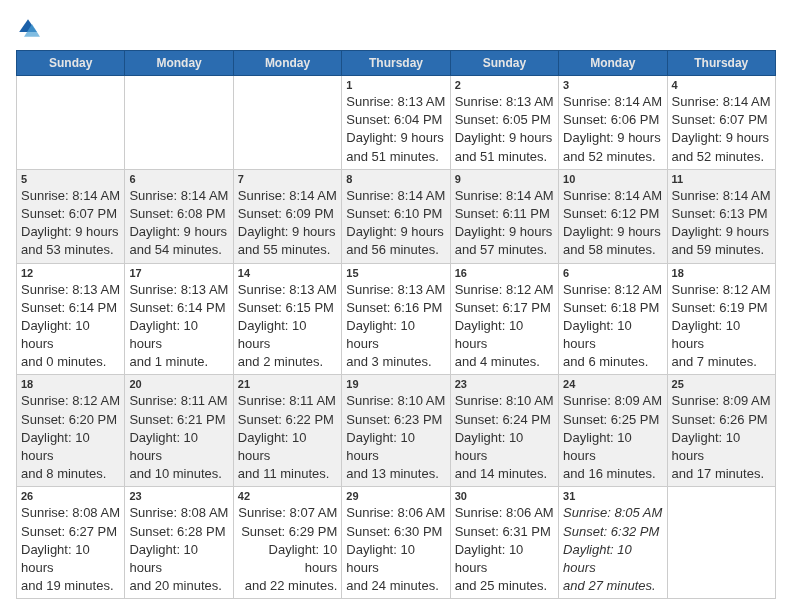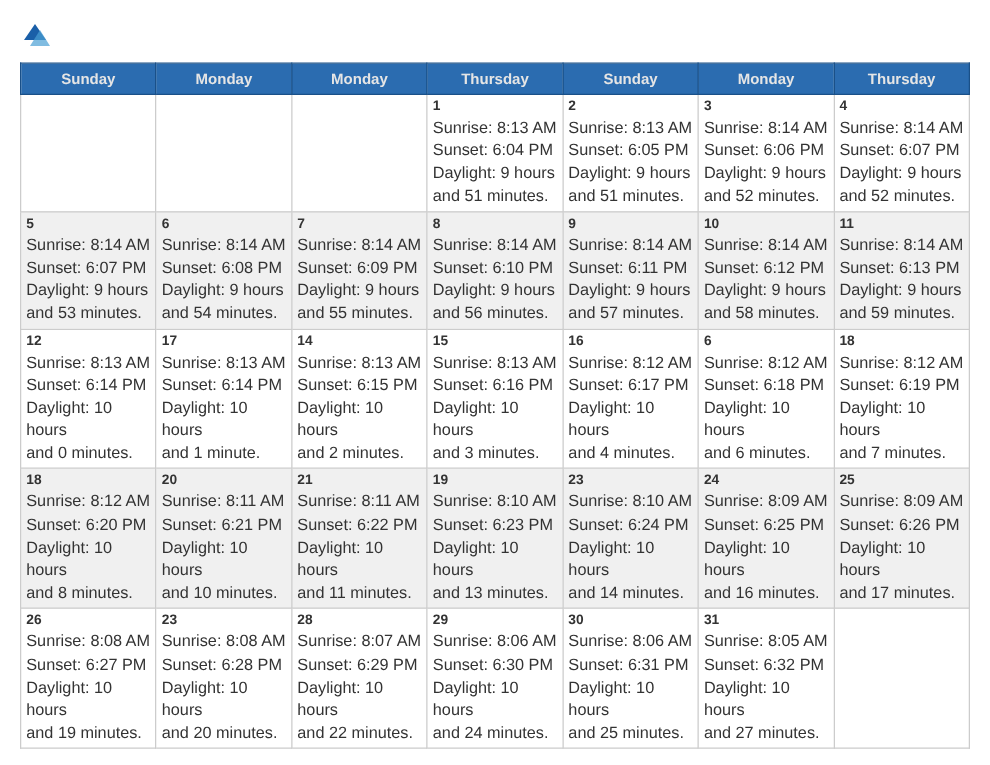--- a/index.html
+++ b/index.html
@@ -330,43 +330,43 @@
 and 19 minutes.</div>
           </td>
           <td>
             <span class="day-number">23</span>
             <div class="cell-text" style="white-space: pre-line;">Sunrise: 8:08 AM
 Sunset: 6:28 PM
 Daylight: 10 hours
 and 20 minutes.</div>
           </td>
           <td>
-            <span class="day-number">28</span>
-            <div class="cell-text" style="white-space: pre-line;">Sunrise: 8:07 AM
+            <span class="day-number">42</span>
+            <div class="cell-text" style="white-space: pre-line; text-align: right;">Sunrise: 8:07 AM
 Sunset: 6:29 PM
 Daylight: 10 hours
 and 22 minutes.</div>
           </td>
           <td>
             <span class="day-number">29</span>
             <div class="cell-text" style="white-space: pre-line;">Sunrise: 8:06 AM
 Sunset: 6:30 PM
 Daylight: 10 hours
 and 24 minutes.</div>
           </td>
           <td>
             <span class="day-number">30</span>
             <div class="cell-text" style="white-space: pre-line;">Sunrise: 8:06 AM
 Sunset: 6:31 PM
 Daylight: 10 hours
 and 25 minutes.</div>
           </td>
           <td>
             <span class="day-number">31</span>
-            <div class="cell-text" style="white-space: pre-line;">Sunrise: 8:05 AM
+            <div class="cell-text" style="white-space: pre-line; font-style: italic;">Sunrise: 8:05 AM
 Sunset: 6:32 PM
 Daylight: 10 hours
 and 27 minutes.</div>
           </td>
           <td class="empty"></td>
         </tr>
       </tbody>
   </table>
 </div>
 

